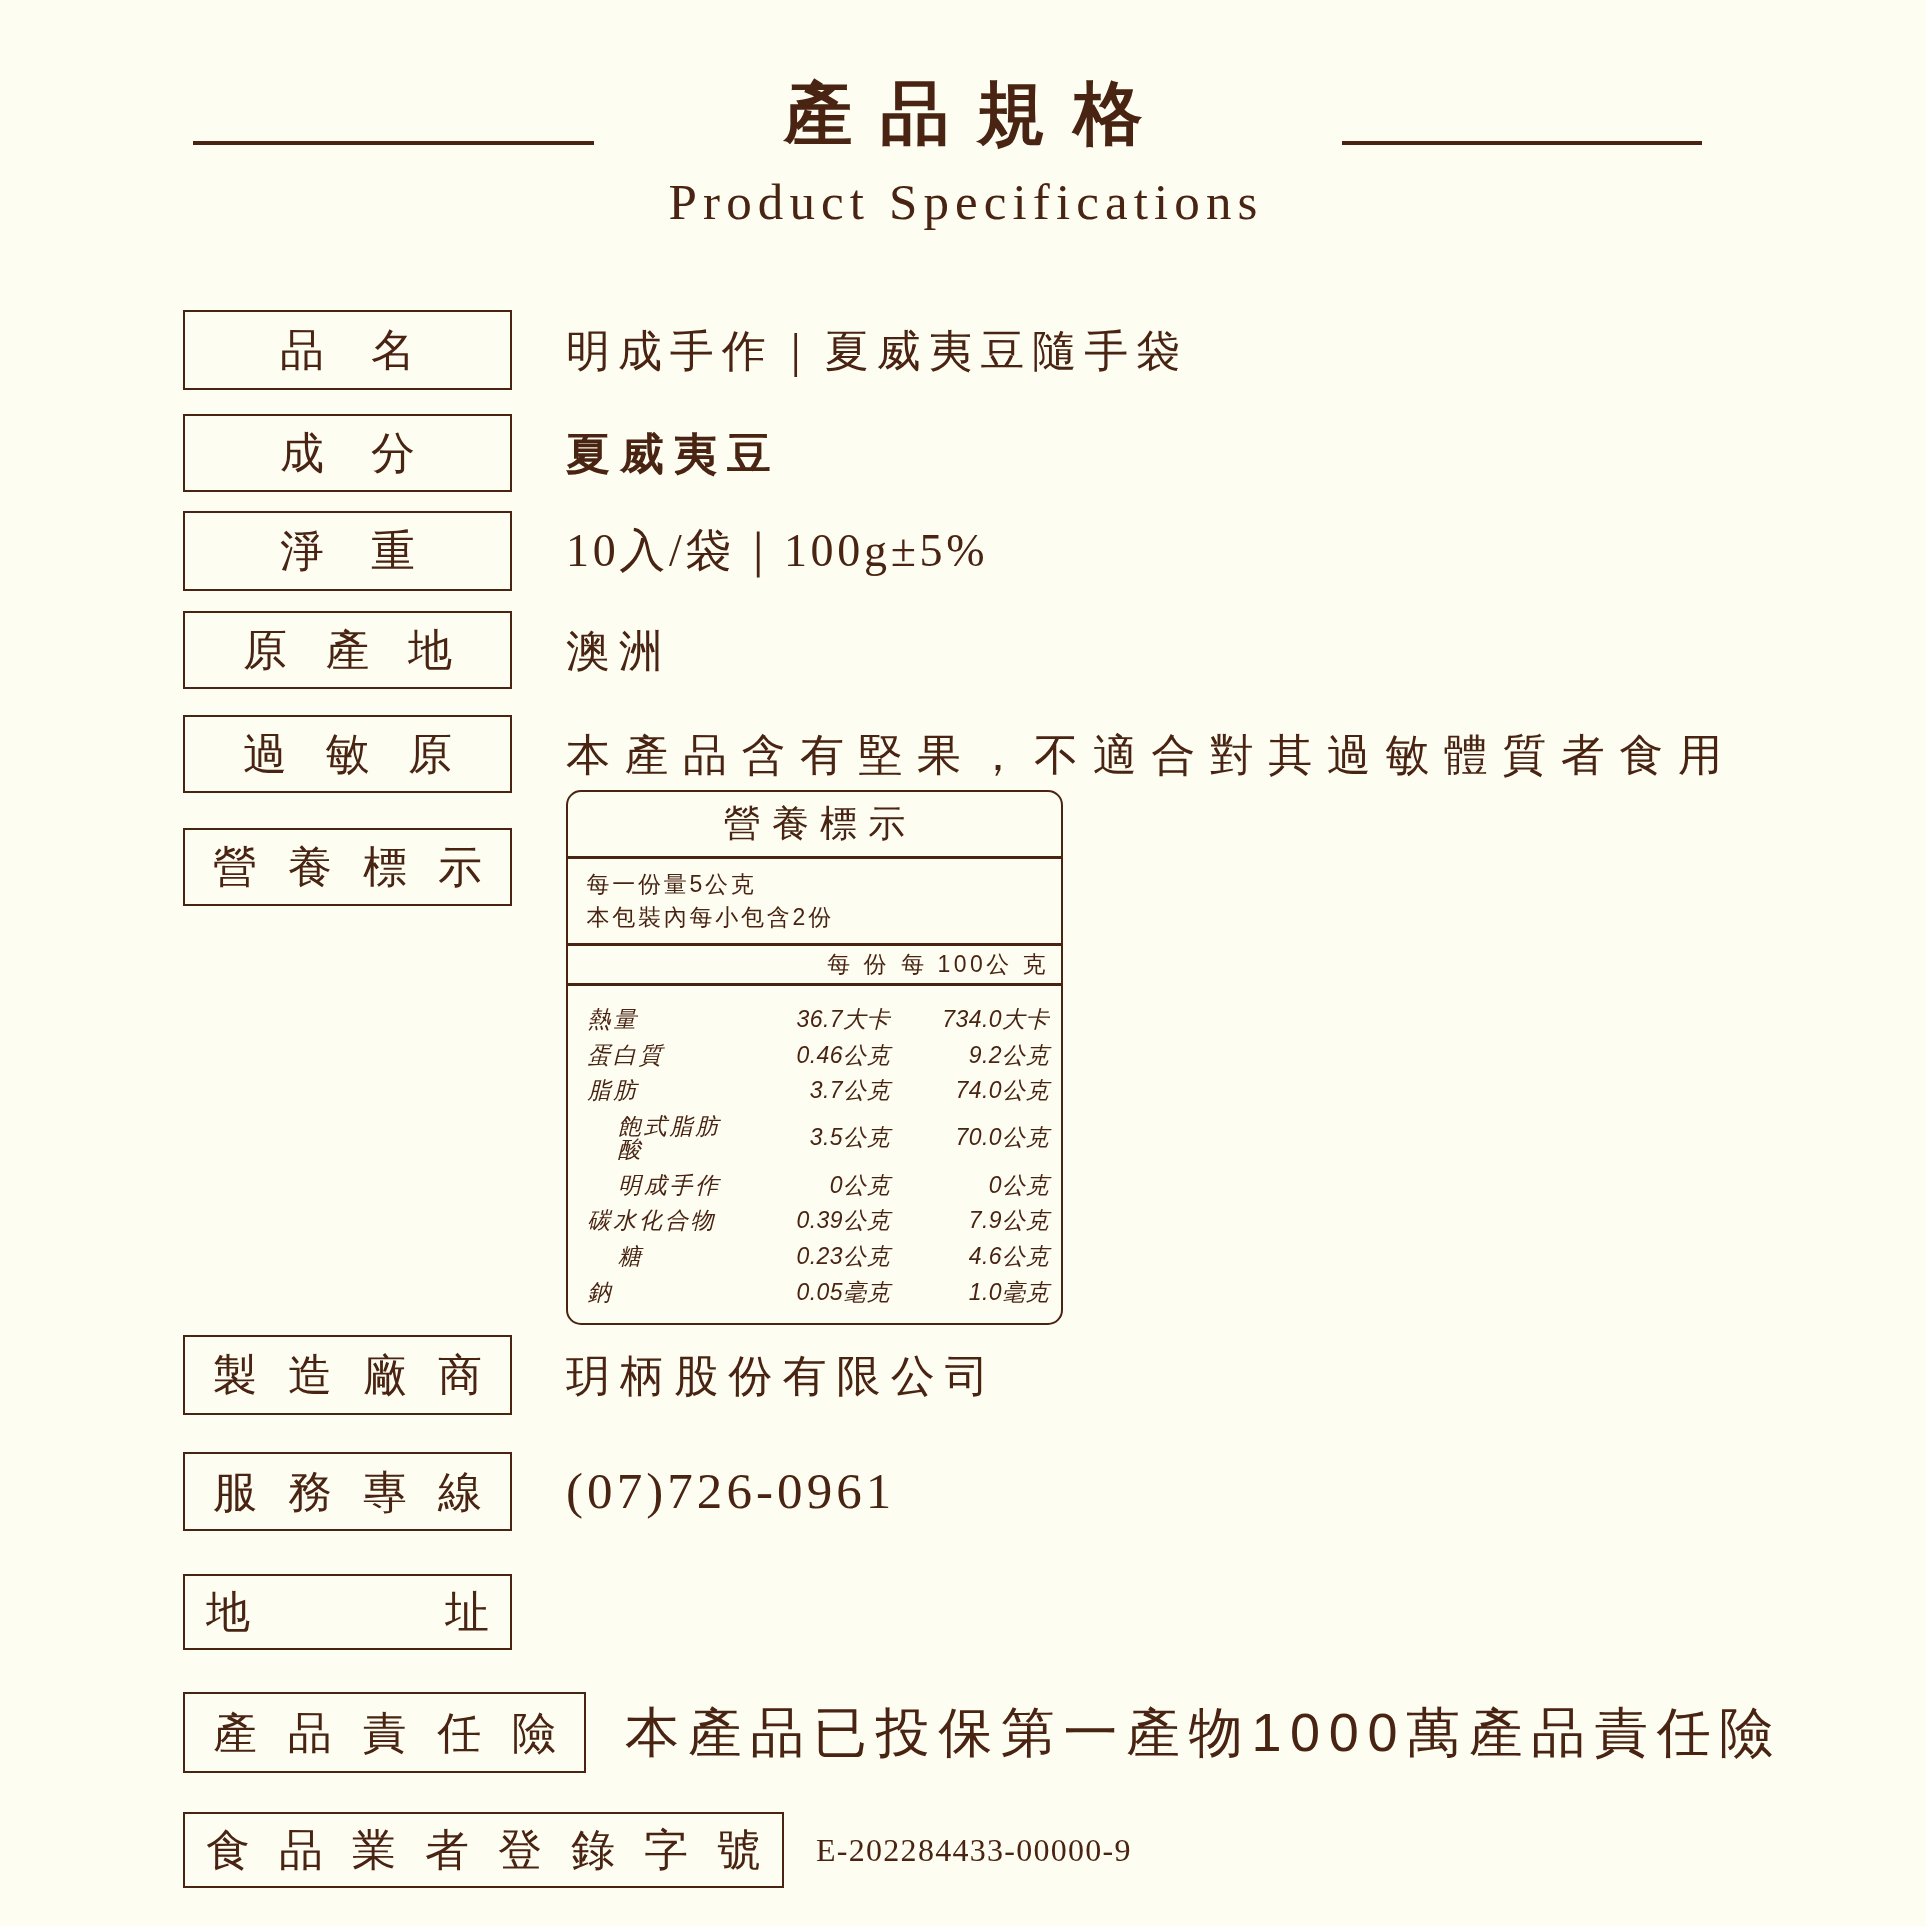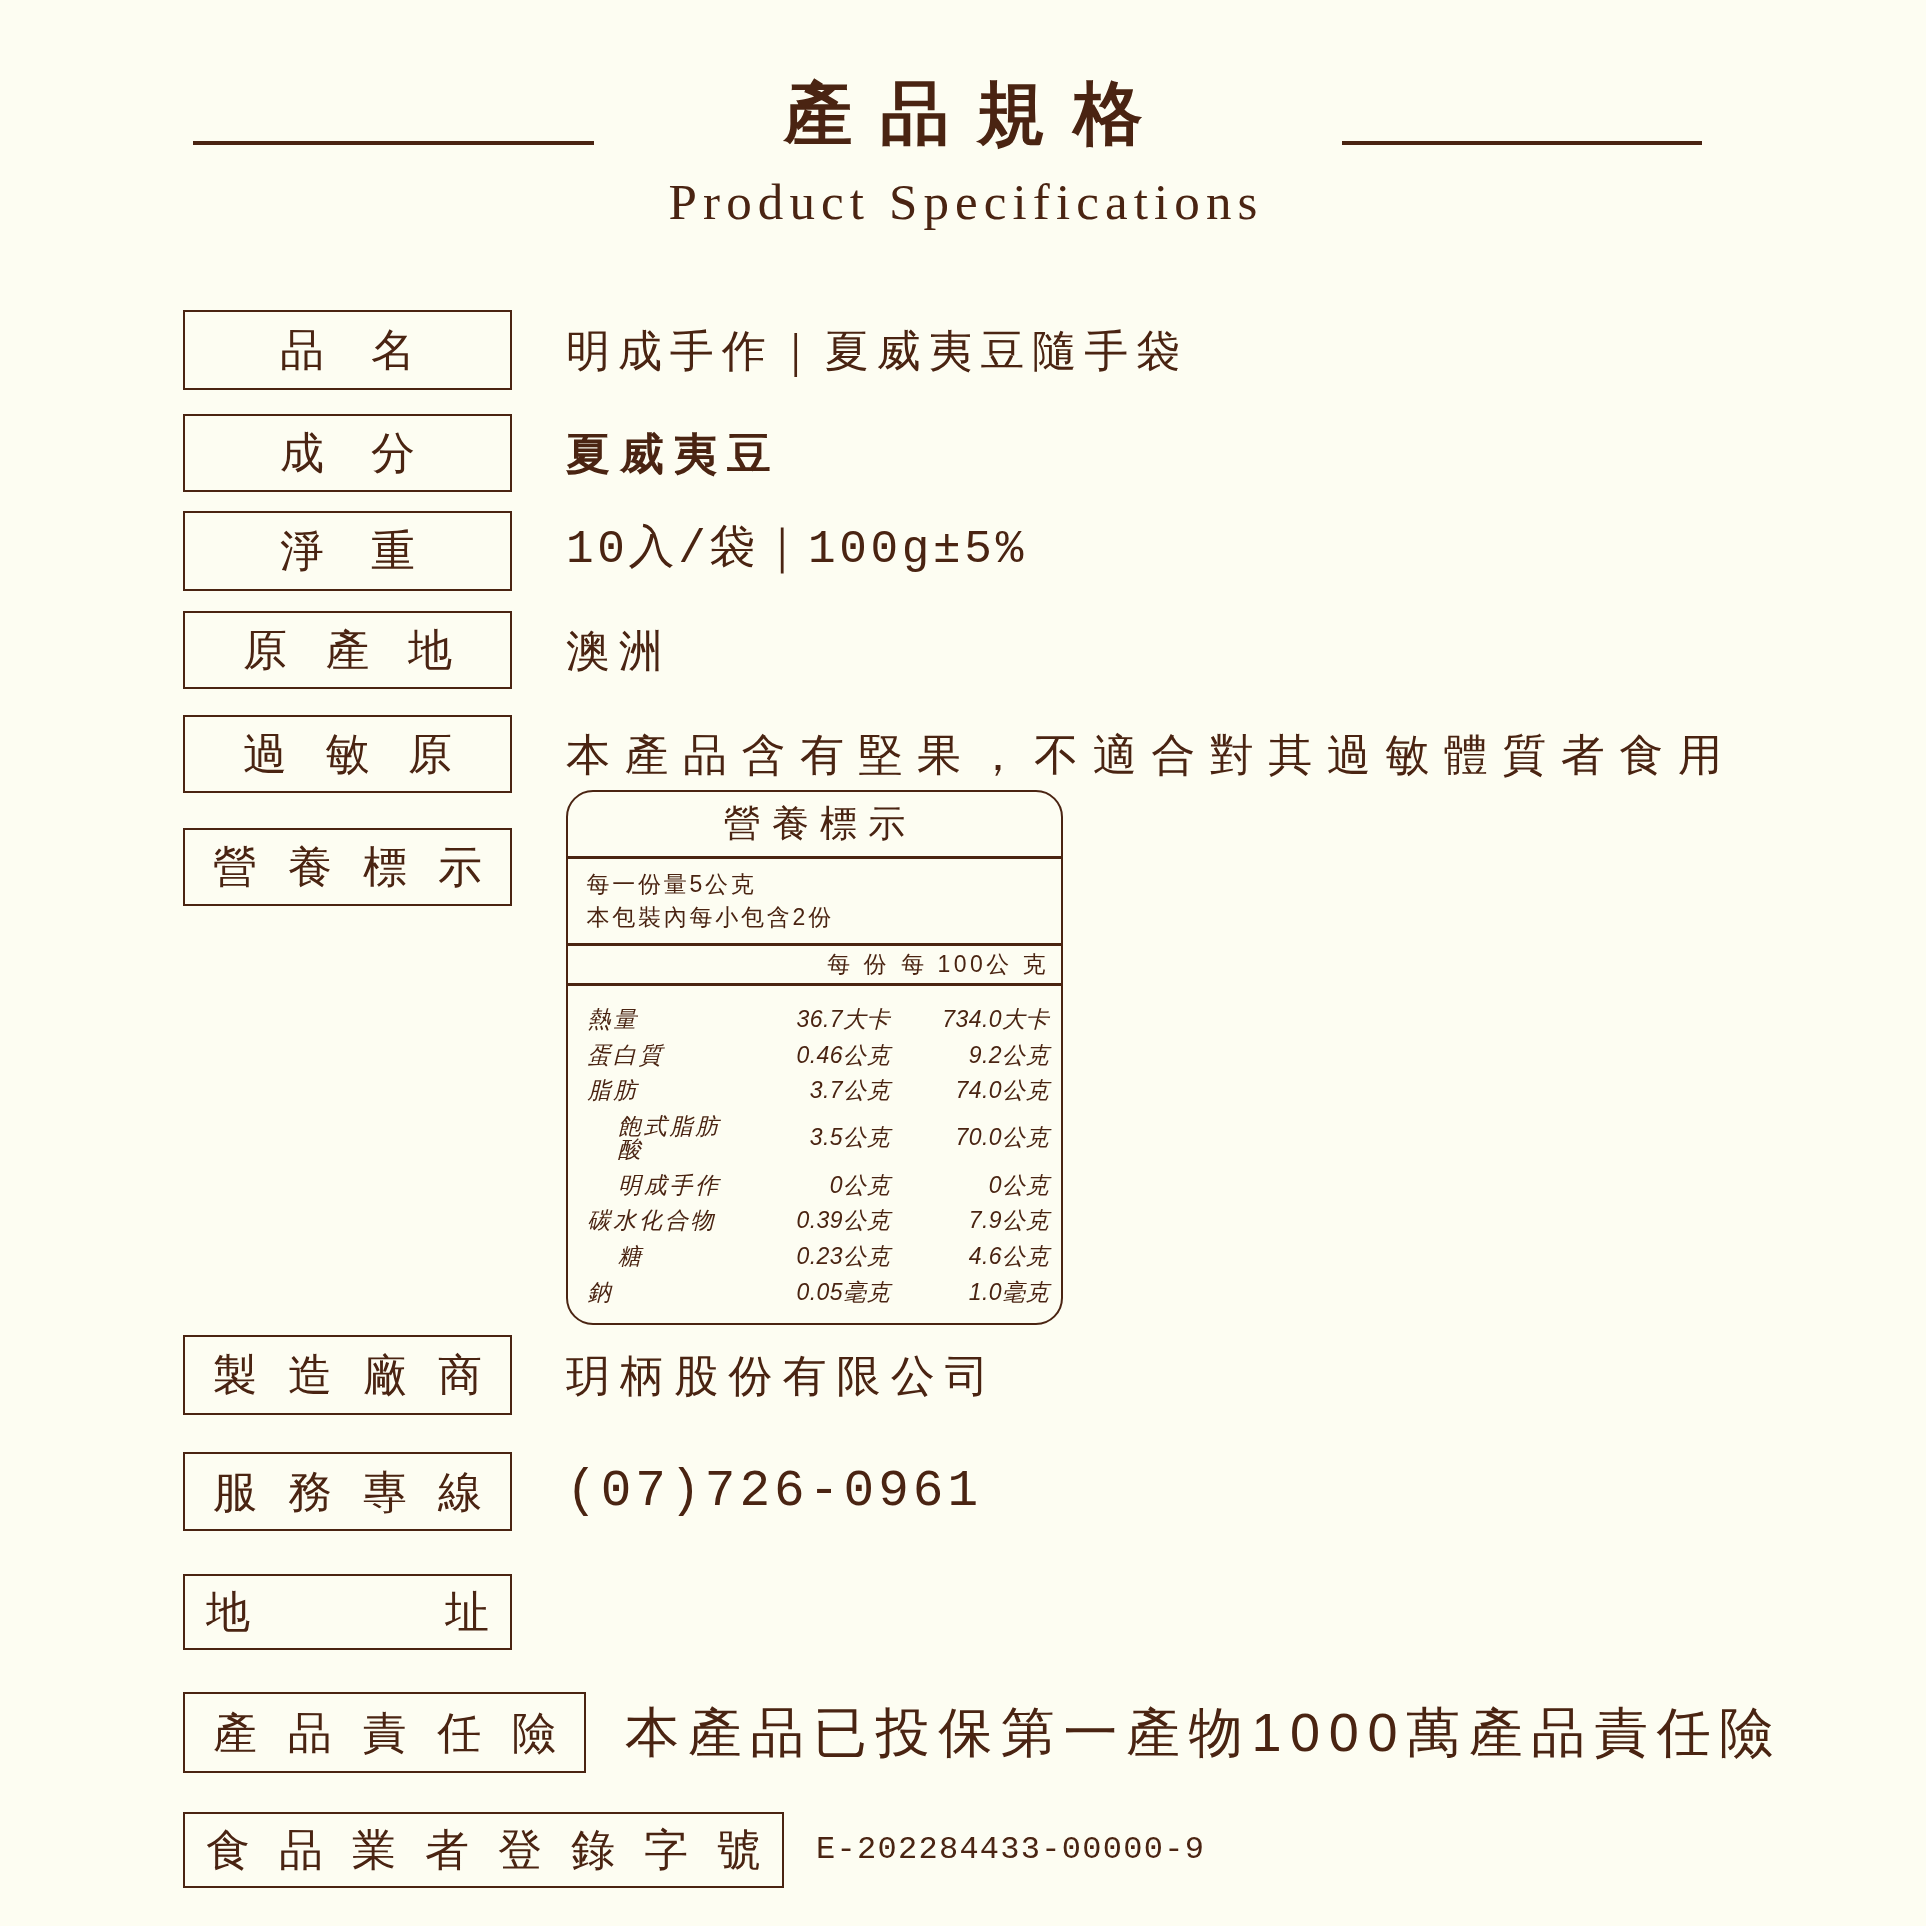--- a/index.html
+++ b/index.html
@@ -40,36 +40,36 @@
   .w-reg{width:601px;}
   .pad-2 .label{padding:0 95px;}
   .pad-3 .label{padding:0 58px;}
   .pad-4 .label{padding:0 28px;}
   .pad-5 .label{padding:0 28px;}
   .pad-8 .label{padding:0 21px;}
   .pad-addr .label{padding:0 21px;}
   .value{
     margin-left:54px;font-size:44px;line-height:1.25;white-space:nowrap;
   }
-  .serif-val{font-family:Liberation Mono, monospace;}
+  .serif-val{font-family:Liberation Serif, serif;}
   .r0{top:310px;height:80px;} .r0 .value{letter-spacing:0.18em;}
   .r1{top:414px;height:78px;} .r1 .value{letter-spacing:0.22em;font-weight:bold;}
   .r2{top:511px;height:80px;} .r2 .value{letter-spacing:0.08em;font-size:46px;}
   .r3{top:611px;height:78px;} .r3 .value{letter-spacing:0.20em;}
   .r4{top:715px;height:78px;} .r4 .value{letter-spacing:0.33em;}
   .r5{top:828px;height:78px;}
   .r6{top:1335px;height:80px;} .r6 .value{letter-spacing:0.23em;}
   .r7{top:1452px;height:79px;} .r7 .value{letter-spacing:0.08em;font-size:51px;}
   .r8{top:1574px;height:76px;} .r8 .value{letter-spacing:0.15em;}
   .r9{top:1692px;height:81px;} .r9 .value{letter-spacing:0.16em;font-size:54px;margin-left:39px;}
   .r10{top:1812px;height:76px;} .r10 .value{letter-spacing:0.04em;font-size:32px;margin-left:32px;}
   
   .panel{
     left:566px;top:790px;width:497px;height:535px;box-sizing:border-box;
-    border:2.8px solid #4A2412;border-radius:27px;
+    border:2.8px solid #4A2412;border-radius:15px;
     display:flex;flex-direction:column;background:transparent;
   }
   .panel-title{
     flex:0 0 67px;display:flex;align-items:center;justify-content:center;
     font-size:37px;letter-spacing:0.30em;padding-left:0.30em;
     border-bottom:3.2px solid #4A2412;box-sizing:border-box;
   }
   .panel-info{
     flex:0 0 87px;display:flex;flex-direction:column;justify-content:space-evenly;
     padding:2.8px 18.5px;box-sizing:border-box;

